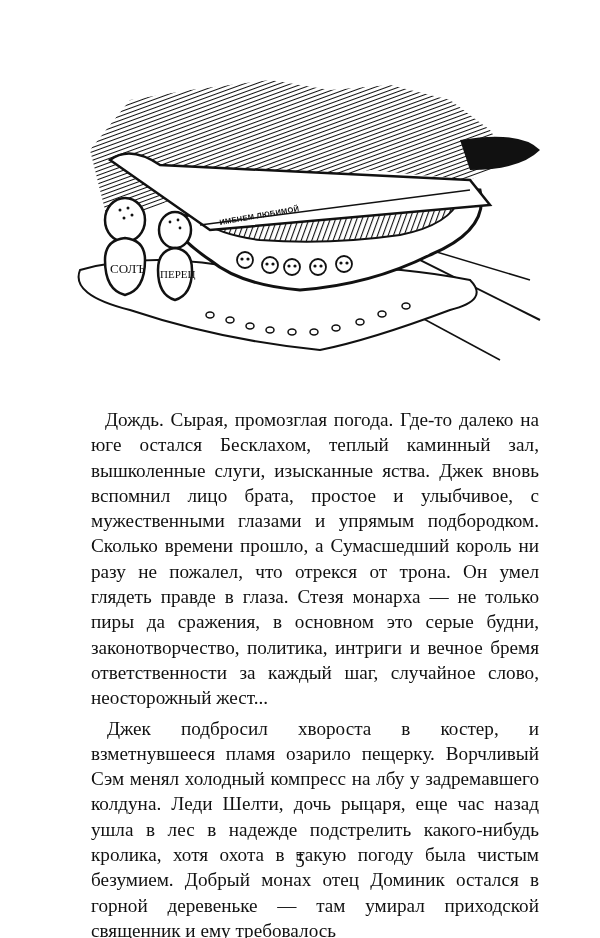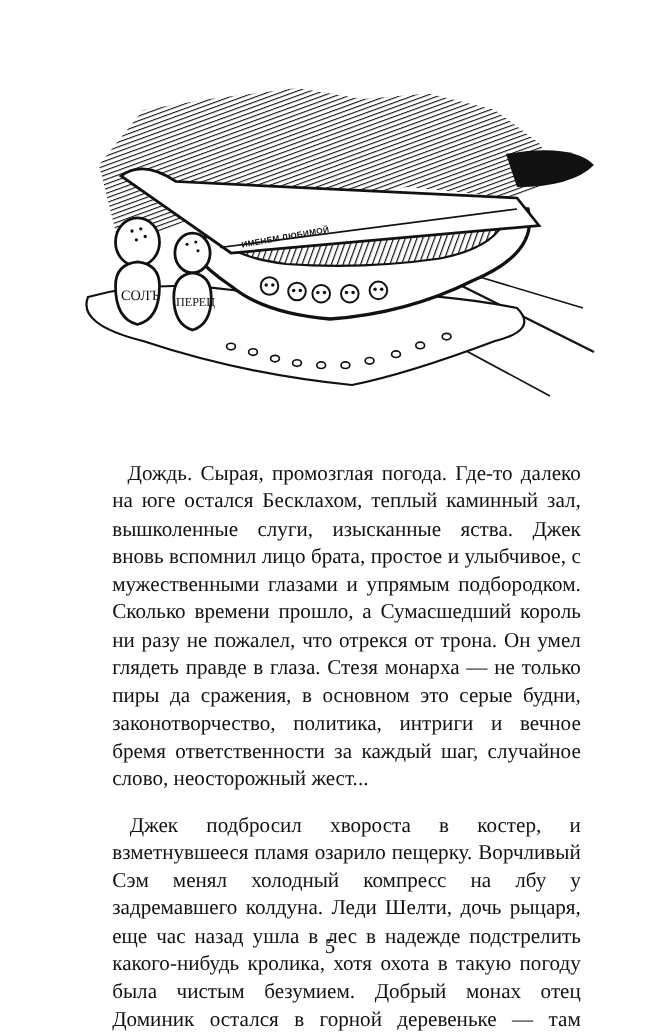--- a/index.html
+++ b/index.html
@@ -1,19 +1,19 @@
 <!DOCTYPE html>
 <html><head>
 <meta charset="utf-8">
 <style>
   html, body { margin:0; padding:0; background:#ffffff; }
   body { width:600px; height:938px; position:relative; overflow:hidden; font-family:"Liberation Serif","DejaVu Serif",serif; color:#111; }
   .illustration { position:absolute; left:70px; top:70px; width:480px; height:300px; }
   .text-block { position:absolute; left:86px; top:402px; width:458px; font-size:19.2px; line-height:25.3px; text-align:justify; }
-  .para { margin:16px; text-indent:0; }
+  .para { margin:5px; text-indent:0; }
   .para.indent { text-indent:16px; }
   .para.first { text-indent:14px; }
   .page-number { position:absolute; left:0; right:0; top:850px; text-align:center; font-size:19px; }
   .lbl { font-family:"Liberation Serif",serif; font-size:13px; fill:#111; }
   .spoon-lbl { font-family:"Liberation Sans",sans-serif; font-size:7.5px; font-weight:bold; fill:#111; letter-spacing:0.3px; }
 </style>
 </head>
 <body>
 
 <div class="illustration">

